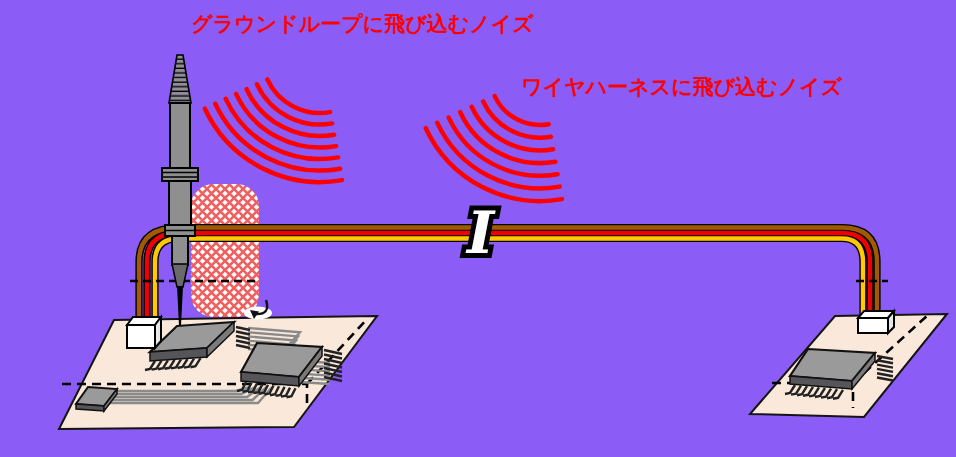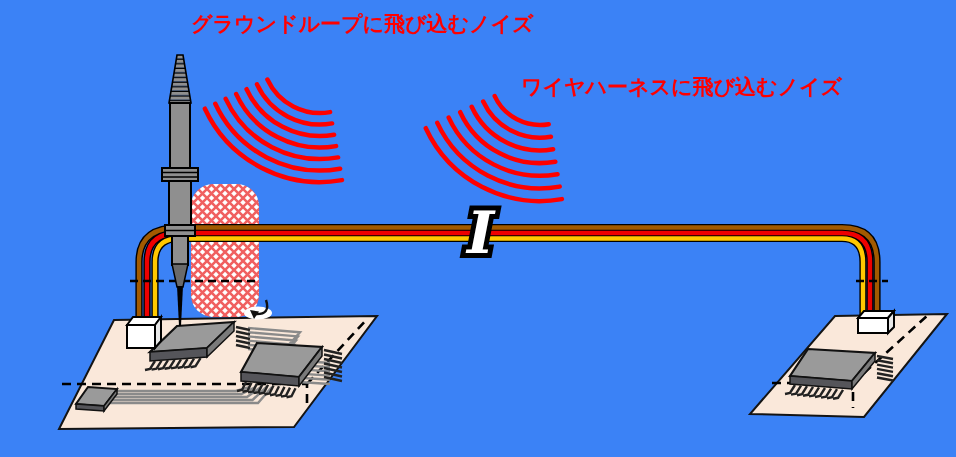--- a/index.html
+++ b/index.html
@@ -1,16 +1,16 @@
 <!DOCTYPE html>
 <html><head>
 <meta charset="utf-8">
 <style>
   html,body{margin:0;padding:0;background:#000;}
-  .stage{position:relative;width:956px;height:457px;background:#3b82f6;overflow:hidden;
+  .stage{position:relative;width:956px;height:457px;background:#8b5cf6;overflow:hidden;
          font-family:"Liberation Sans",sans-serif;}
   .stage svg{position:absolute;left:0;top:0;}
   text.noise-label{font-family:"Liberation Sans",sans-serif;font-weight:bold;font-size:21px;}
   text.current-sym{font-family:"DejaVu Serif",serif;font-style:italic;font-weight:bold;
                    font-size:58px;paint-order:stroke;}
 </style>
 </head>
 <body>
 
 <div class="stage">

